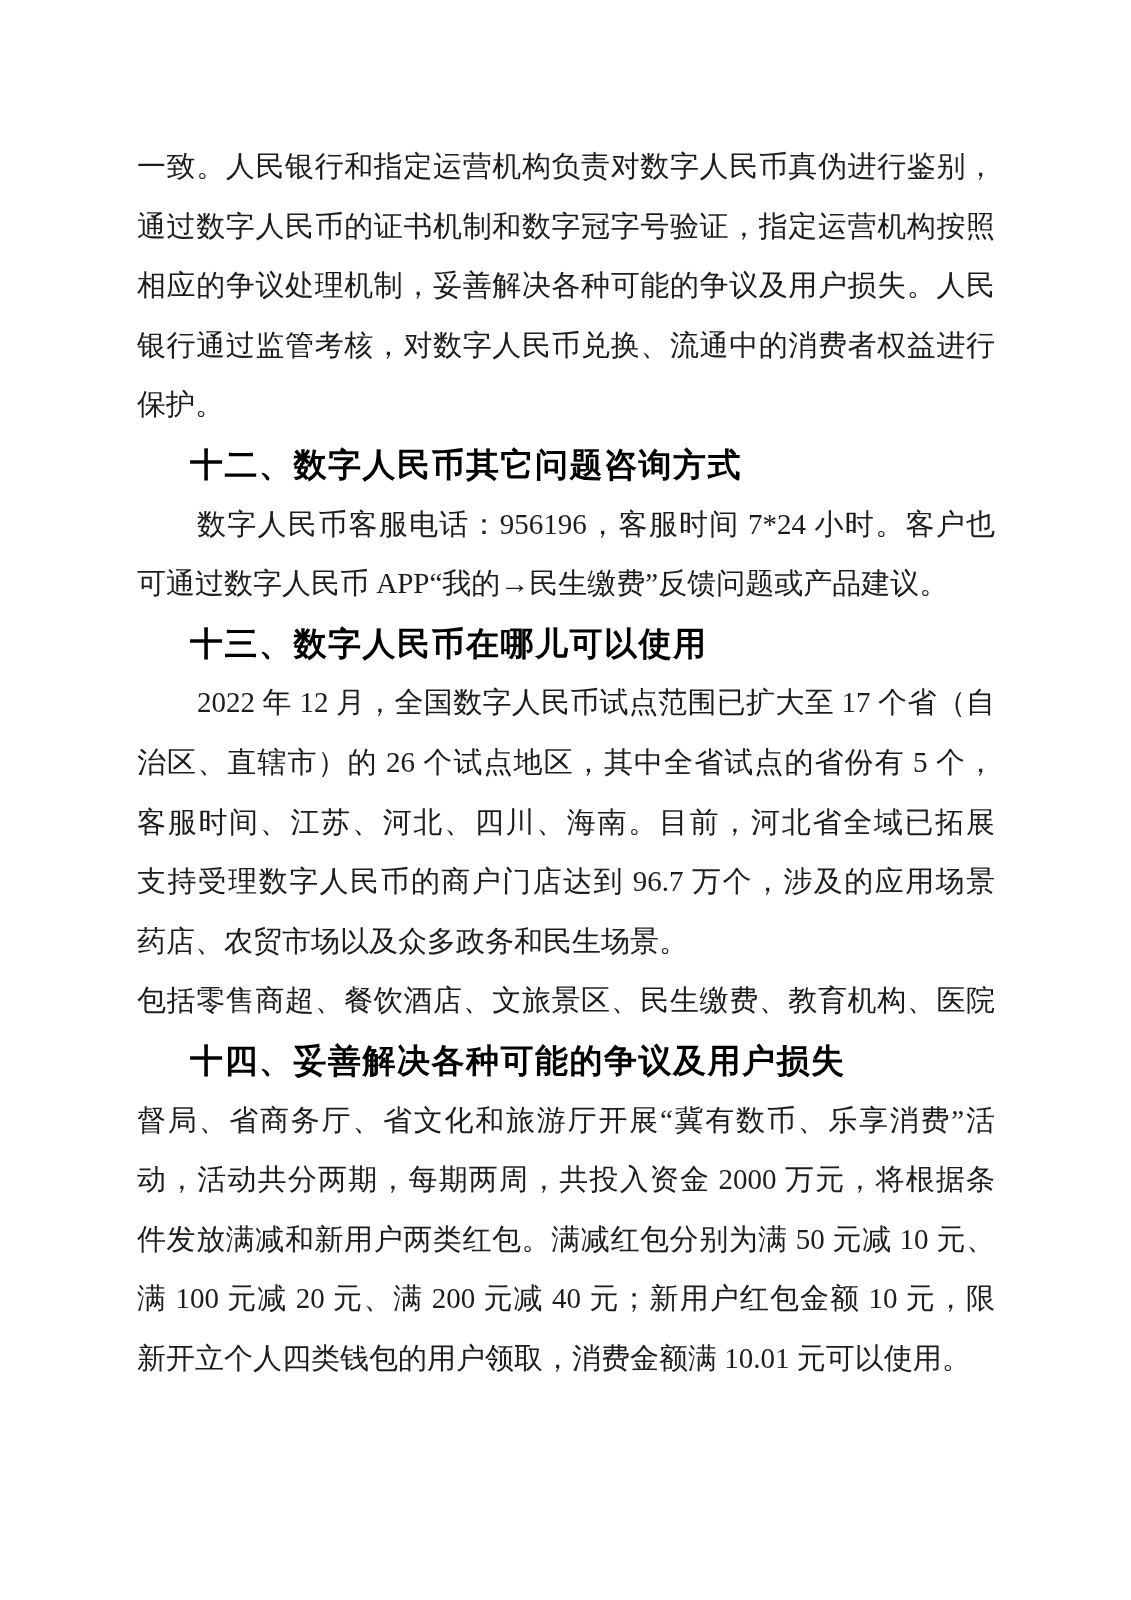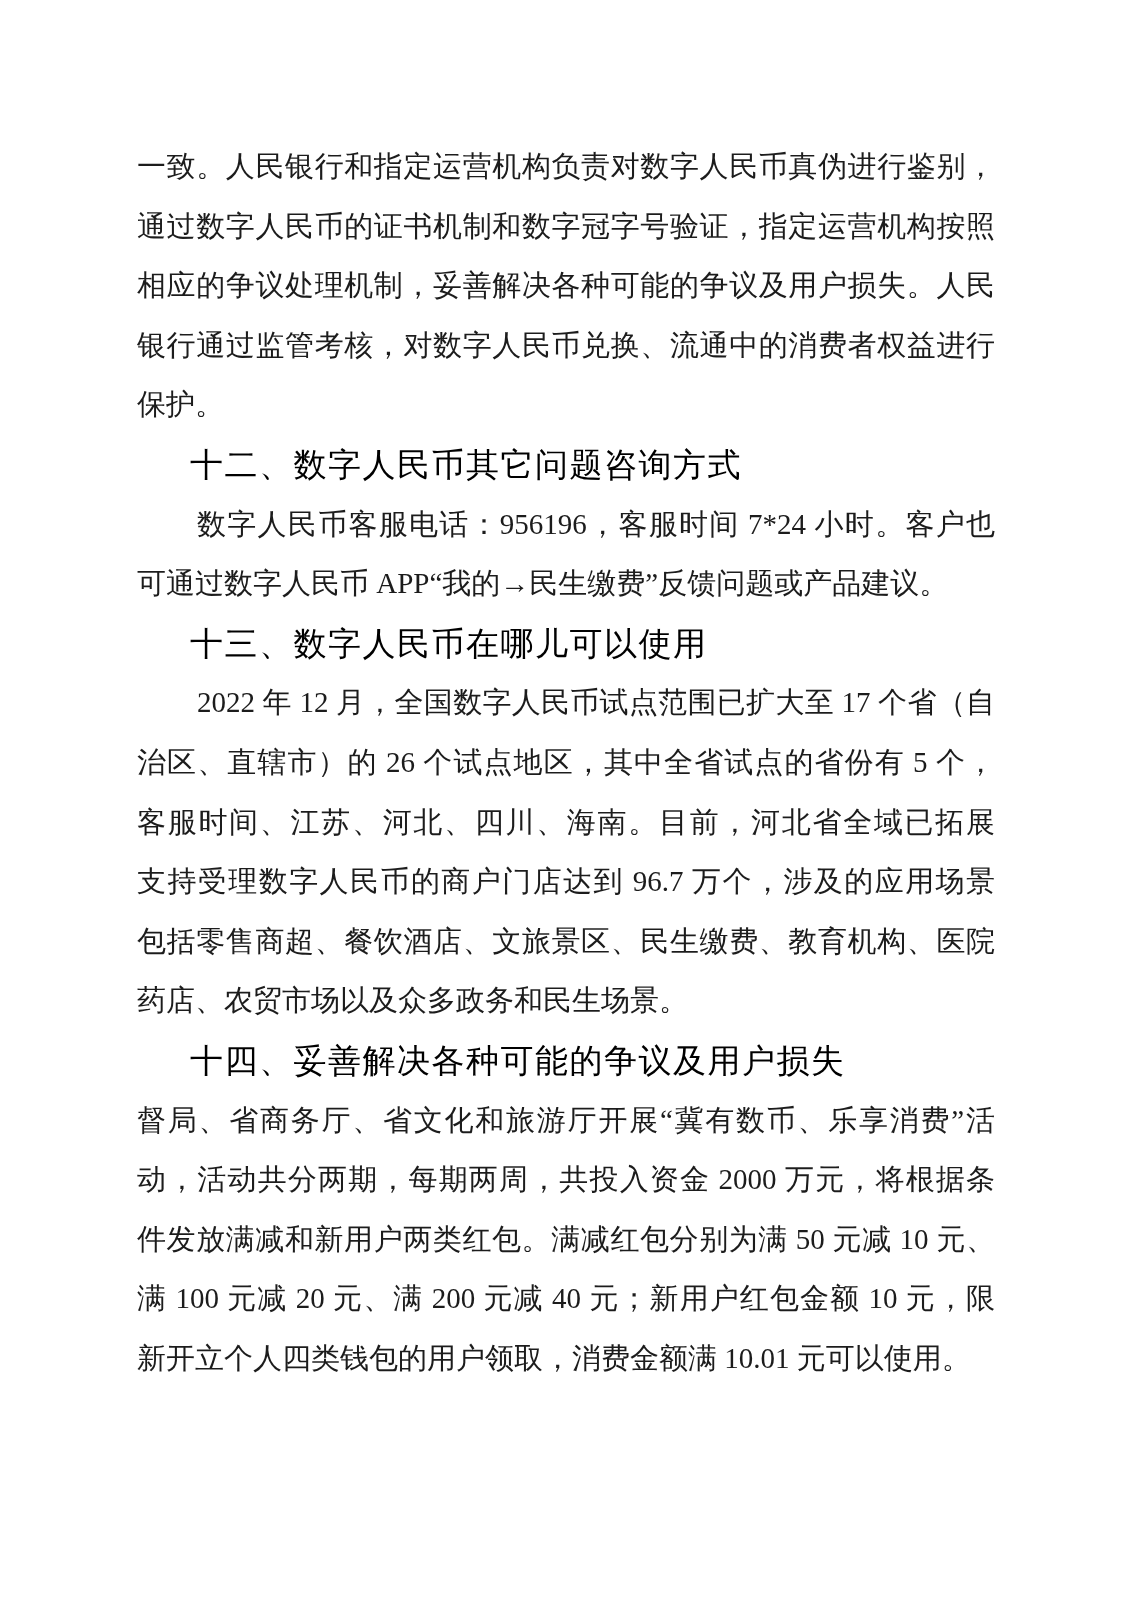--- a/index.html
+++ b/index.html
@@ -32,21 +32,21 @@
     text-align-last: justify;
   }
   .line.end {
     text-align-last: left;
   }
   .line.indent {
     text-indent: 60px;
   }
   .line.heading {
     font-family: "Liberation Sans", "DejaVu Sans", sans-serif;
-    font-weight: 400;
+    font-weight: 700;
     font-size: 33px;
     letter-spacing: 1.5px;
     text-align: left;
     text-align-last: left;
     text-indent: 53px;
     color: #000000;
   }
   .page-number {
     position: absolute;
     left: 137px;
@@ -71,22 +71,22 @@
 
     <div class="line heading">十二、数字人民币其它问题咨询方式</div>
     <div class="line indent">数字人民币客服电话：956196，客服时间 7*24 小时。客户也</div>
     <div class="line end">可通过数字人民币 APP“我的→民生缴费”反馈问题或产品建议。</div>
 
     <div class="line heading">十三、数字人民币在哪儿可以使用</div>
     <div class="line indent">2022 年 12 月，全国数字人民币试点范围已扩大至 17 个省（自</div>
     <div class="line">治区、直辖市）的 26 个试点地区，其中全省试点的省份有 5 个，</div>
     <div class="line">客服时间、江苏、河北、四川、海南。目前，河北省全域已拓展</div>
     <div class="line">支持受理数字人民币的商户门店达到 96.7 万个，涉及的应用场景</div>
+    <div class="line end">药店、农贸市场以及众多政务和民生场景。</div>
     <div class="line">包括零售商超、餐饮酒店、文旅景区、民生缴费、教育机构、医院</div>
-    <div class="line end">药店、农贸市场以及众多政务和民生场景。</div>
 
     <div class="line heading">十四、妥善解决各种可能的争议及用户损失</div>
     <div class="line">督局、省商务厅、省文化和旅游厅开展“冀有数币、乐享消费”活</div>
     <div class="line">动，活动共分两期，每期两周，共投入资金 2000 万元，将根据条</div>
     <div class="line">件发放满减和新用户两类红包。满减红包分别为满 50 元减 10 元、</div>
     <div class="line">满 100 元减 20 元、满 200 元减 40 元；新用户红包金额 10 元，限</div>
     <div class="line end">新开立个人四类钱包的用户领取，消费金额满 10.01 元可以使用。</div>
 
   </div>
 

